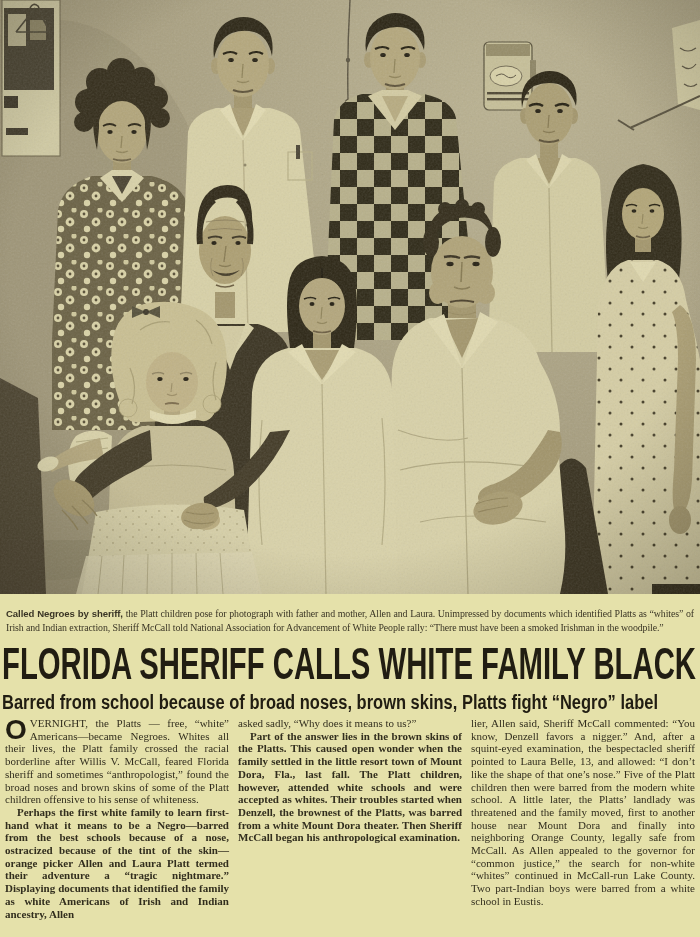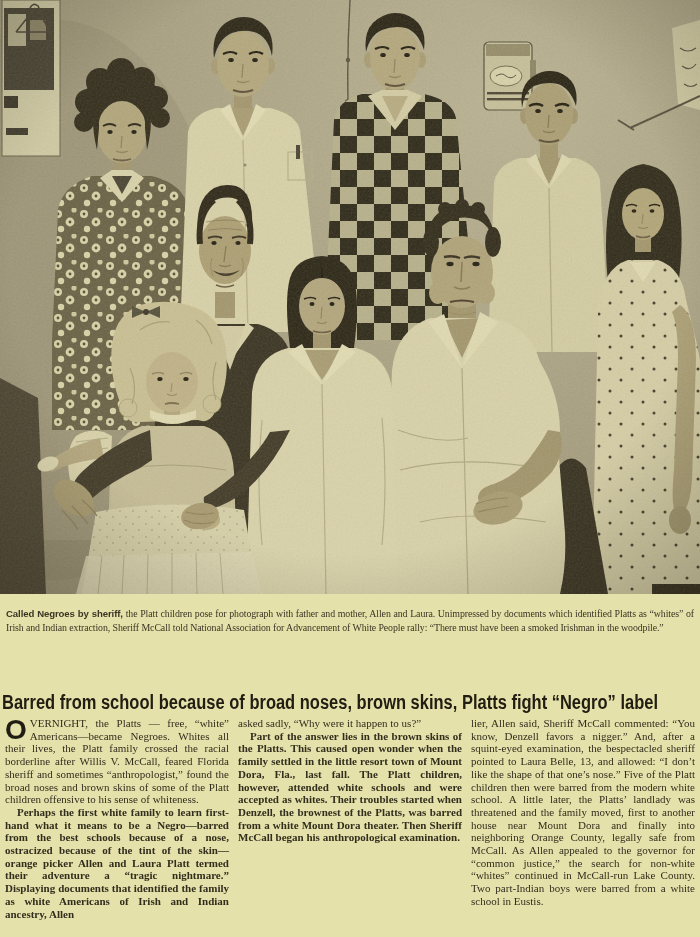--- a/index.html
+++ b/index.html
@@ -320,34 +320,39 @@
 
     <rect x="652" y="584" width="48" height="10" fill="#2e2817"></rect>
 
     <rect width="700" height="594" filter="url(#grain)"></rect>
     <rect width="700" height="594" fill="url(#vig)"></rect>
   </svg>
   </div>
 
   <p class="caption"><span class="lead">Called Negroes by sheriff,</span><span> the Platt children pose for photograph with father and mother, Allen and Laura.  Unimpressed by documents which identified Platts as “whites” of Irish and Indian extraction, Sheriff McCall told National Association for Advancement of White People rally: “There must have been a smoked Irishman in the woodpile.”</span></p>
 
+  <div class="headline-wrap">
+    <svg width="700" height="52" viewBox="0 0 700 52">
+      <text x="2" y="42" font-size="45" textLength="694" lengthAdjust="spacingAndGlyphs">FLORIDA SHERIFF CALLS WHITE FAMILY BLACK</text>
+    </svg>
+  </div>
 
   <div class="subhead-wrap">
     <svg width="700" height="27" viewBox="0 0 700 27">
       <text x="2" y="20" font-size="20" textLength="656" lengthAdjust="spacingAndGlyphs">Barred from school because of broad noses, brown skins, Platts fight “Negro” label</text>
     </svg>
   </div>
 
   <div class="columns">
     <div class="col">
       <p class="para"><span class="dropcap">O</span><span>VERNIGHT, the Platts — free, “white” Americans—became Negroes.  Whites all their lives, the Platt family crossed the racial borderline after Willis V. McCall, feared Florida sheriff and sometimes “anthropologist,” found the broad noses and brown skins of some of the Platt children offensive to his sense of whiteness.</span></p>
       <p class="para indent">Perhaps the first white family to learn first-hand what it means to be a Negro—barred from the best schools because of a nose, ostracized because of the tint of the skin—orange picker Allen and Laura Platt termed their adventure a “tragic nightmare.”  Displaying documents that identified the family as white Americans of Irish and Indian ancestry, Allen</p>
     </div>
     <div class="col">
-      <p class="para">asked sadly, “Why were it happen to us?”</p>
+      <p class="para">asked sadly, “Why does it means to us?”</p>
       <p class="para indent">Part of the answer lies in the brown skins of the Platts.  This caused open wonder when the family settled in the little resort town of Mount Dora, Fla., last fall.  The Platt children, however, attended white schools and were accepted as whites.  Their troubles started when Denzell, the brownest of the Platts, was barred from a white Mount Dora theater. Then Sheriff McCall began his anthropological examination.</p>
     </div>
     <div class="col">
       <p class="para">lier, Allen said, Sheriff McCall commented: “You know, Denzell favors a nigger.”  And, after a squint-eyed examination, the bespectacled sheriff pointed to Laura Belle, 13, and allowed: “I don’t like the shape of that one’s nose.”  Five of the Platt children then were barred from the modern white school.  A little later, the Platts’ landlady was threatened and the family moved, first to another house near Mount Dora and finally into neighboring Orange County, legally safe from McCall.  As Allen appealed to the governor for “common justice,” the search for non-white “whites” continued in McCall-run Lake County.  Two part-Indian boys were barred from a white school in Eustis.</p>
     </div>
   </div>
 
 </div>
 
 </body></html>

